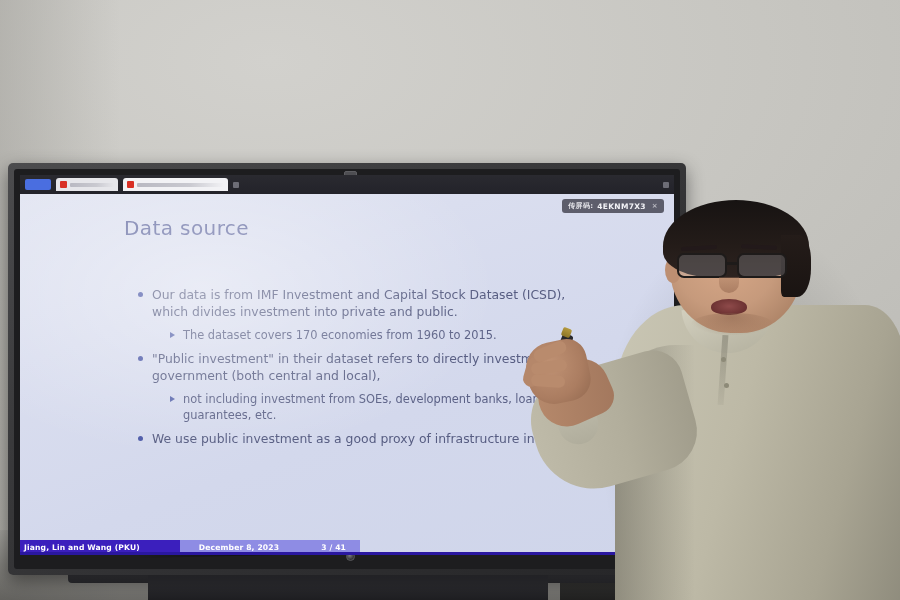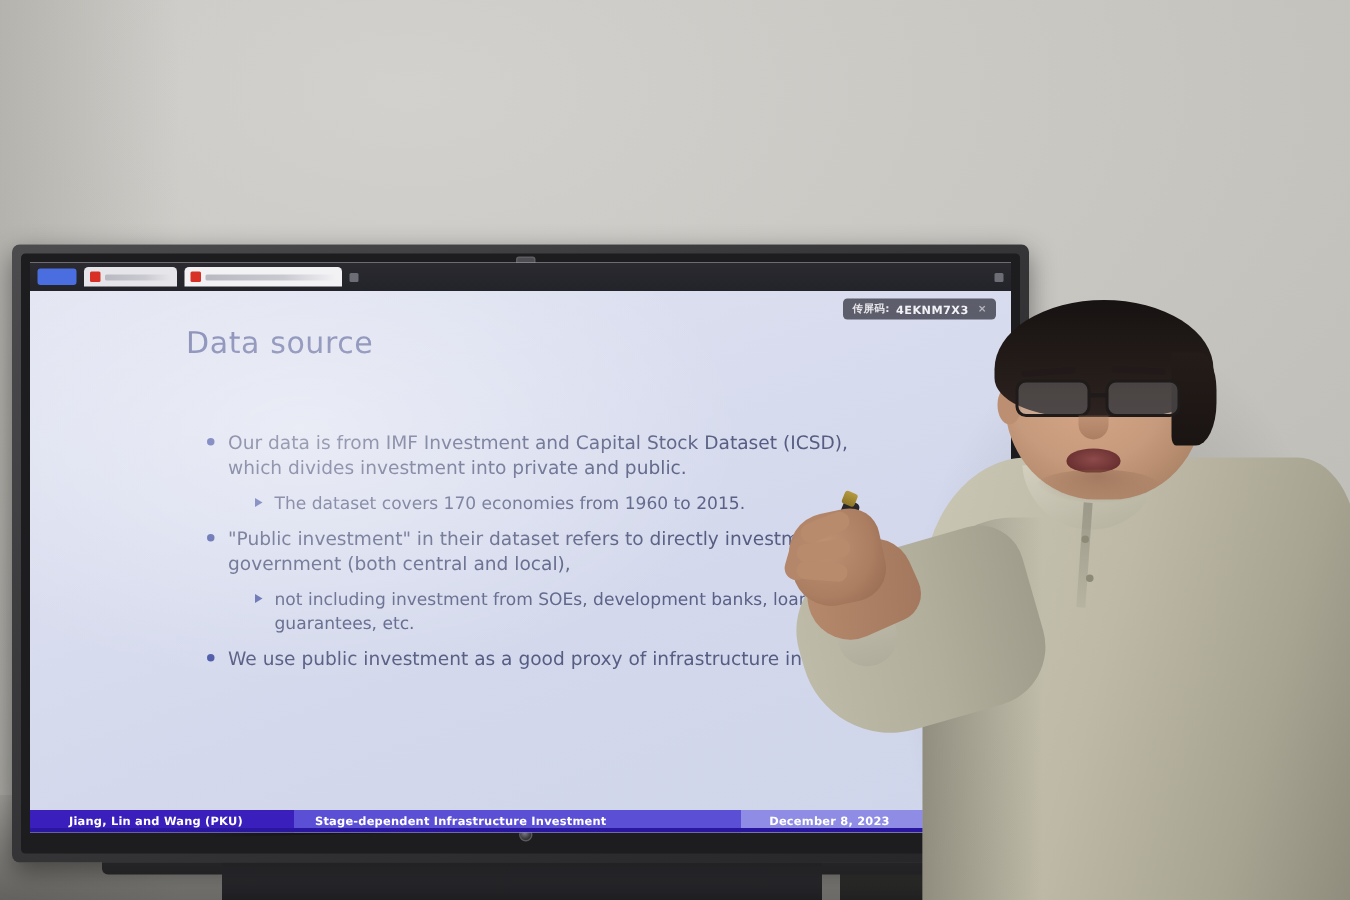--- a/index.html
+++ b/index.html
@@ -166,21 +166,21 @@
 
   
   .footer {
     position:absolute; left:0; bottom:0; width:100%; height:15px;
     display:flex;
     font-family:"DejaVu Sans", sans-serif;
     font-size:7.6px; font-weight:bold; color:#ffffff;
     letter-spacing:.15px;
   }
   .f-seg { display:flex; align-items:center; height:100%; padding:0 6px; }
-  .f-author { background:#3b1fbd; width:176px; padding-left:26px; }
+  .f-author { background:#3b1fbd; width:160px; padding-left:4px; }
   .f-title  { background:#5b4fd6; flex:1; padding-left:14px; }
   .f-date   { background:#8e8ce4; width:118px; justify-content:center; }
   .f-page   { background:#8e8ce4; width:62px; justify-content:flex-end; padding-right:14px; }
 
   .footer-under {
     position:absolute; left:0; bottom:0; width:100%; height:3px;
     background:#2a17a0;
   }
 
   
@@ -404,21 +404,20 @@
             <div class="dot"></div>
             <div class="txt">We use public investment as a good proxy of infrastructure investment.</div>
           </div>
 
         </div>
 
         <div class="glare"></div>
 
         <div class="footer">
           <div class="f-seg f-author">Jiang, Lin and Wang  (PKU)</div>
-          <div class="f-seg f-title">Stage-dependent Infrastructure Investment</div>
           <div class="f-seg f-date">December 8, 2023</div>
           <div class="f-seg f-page">3 / 41</div>
         </div>
         <div class="footer-under"></div>
       </div>
 
       <div class="cast-code">
         <span class="cast-cn">传屏码:</span>
         <span>4EKNM7X3</span>
         <span class="cast-x">×</span>

